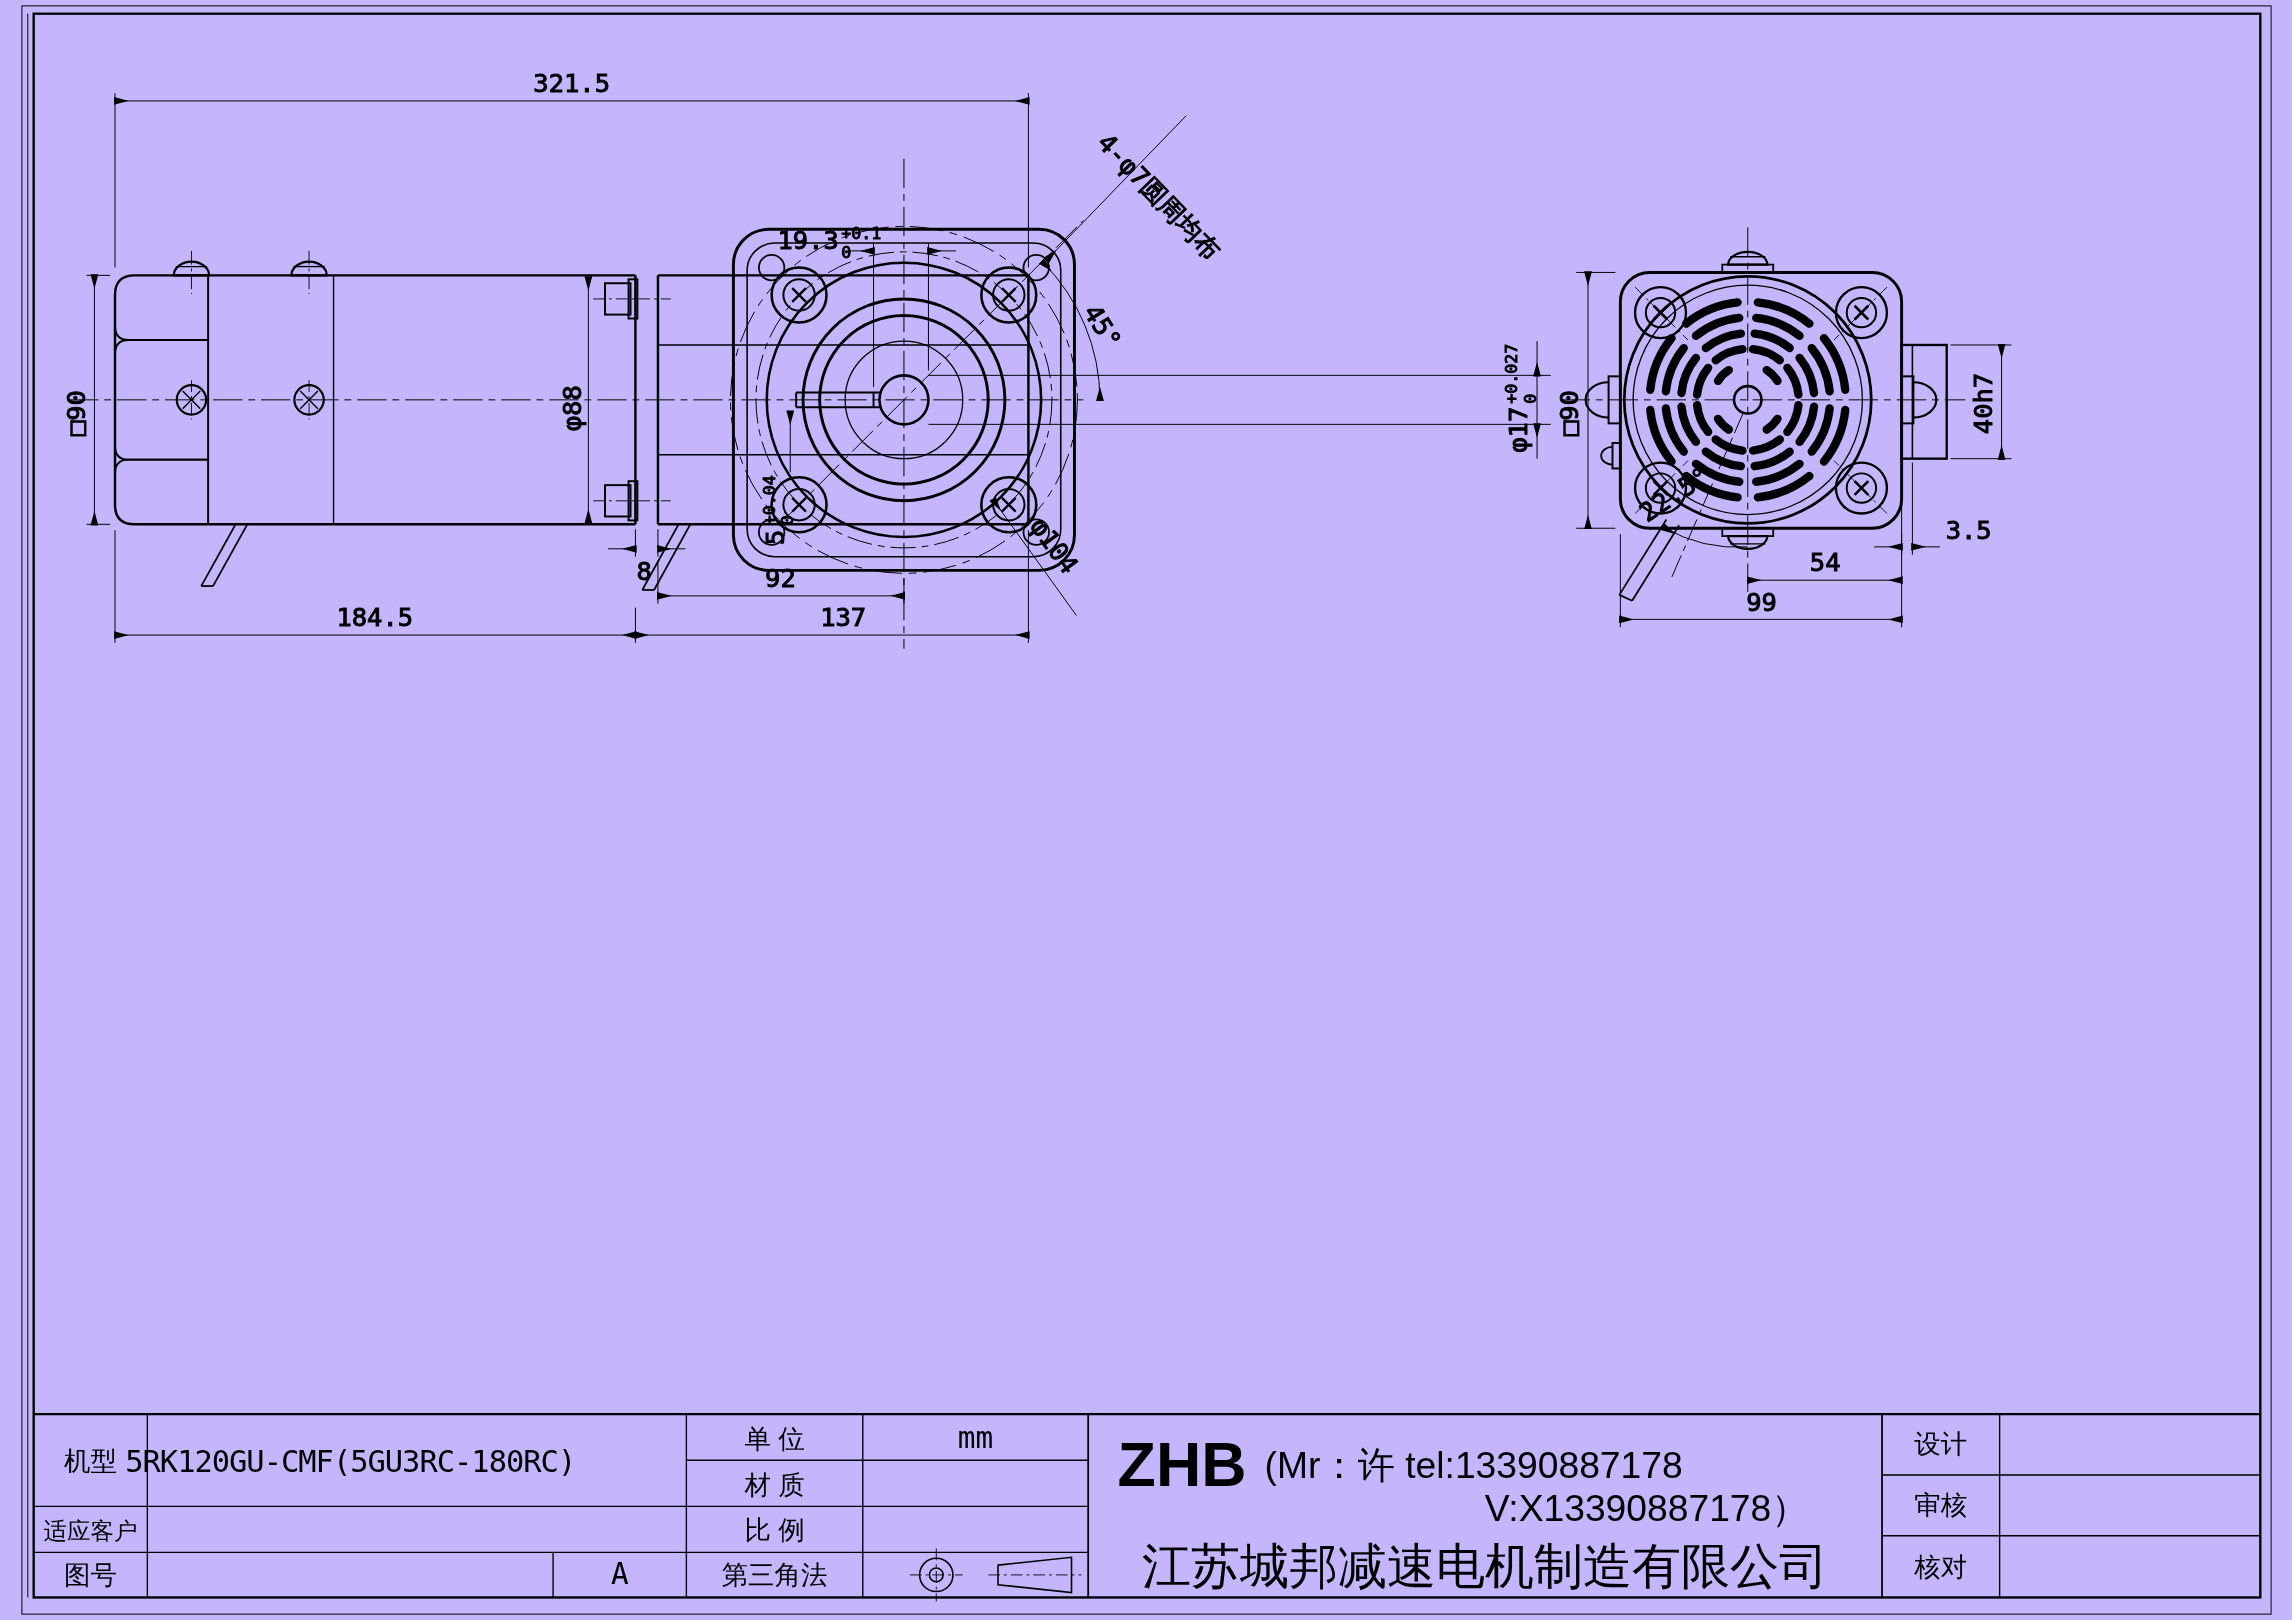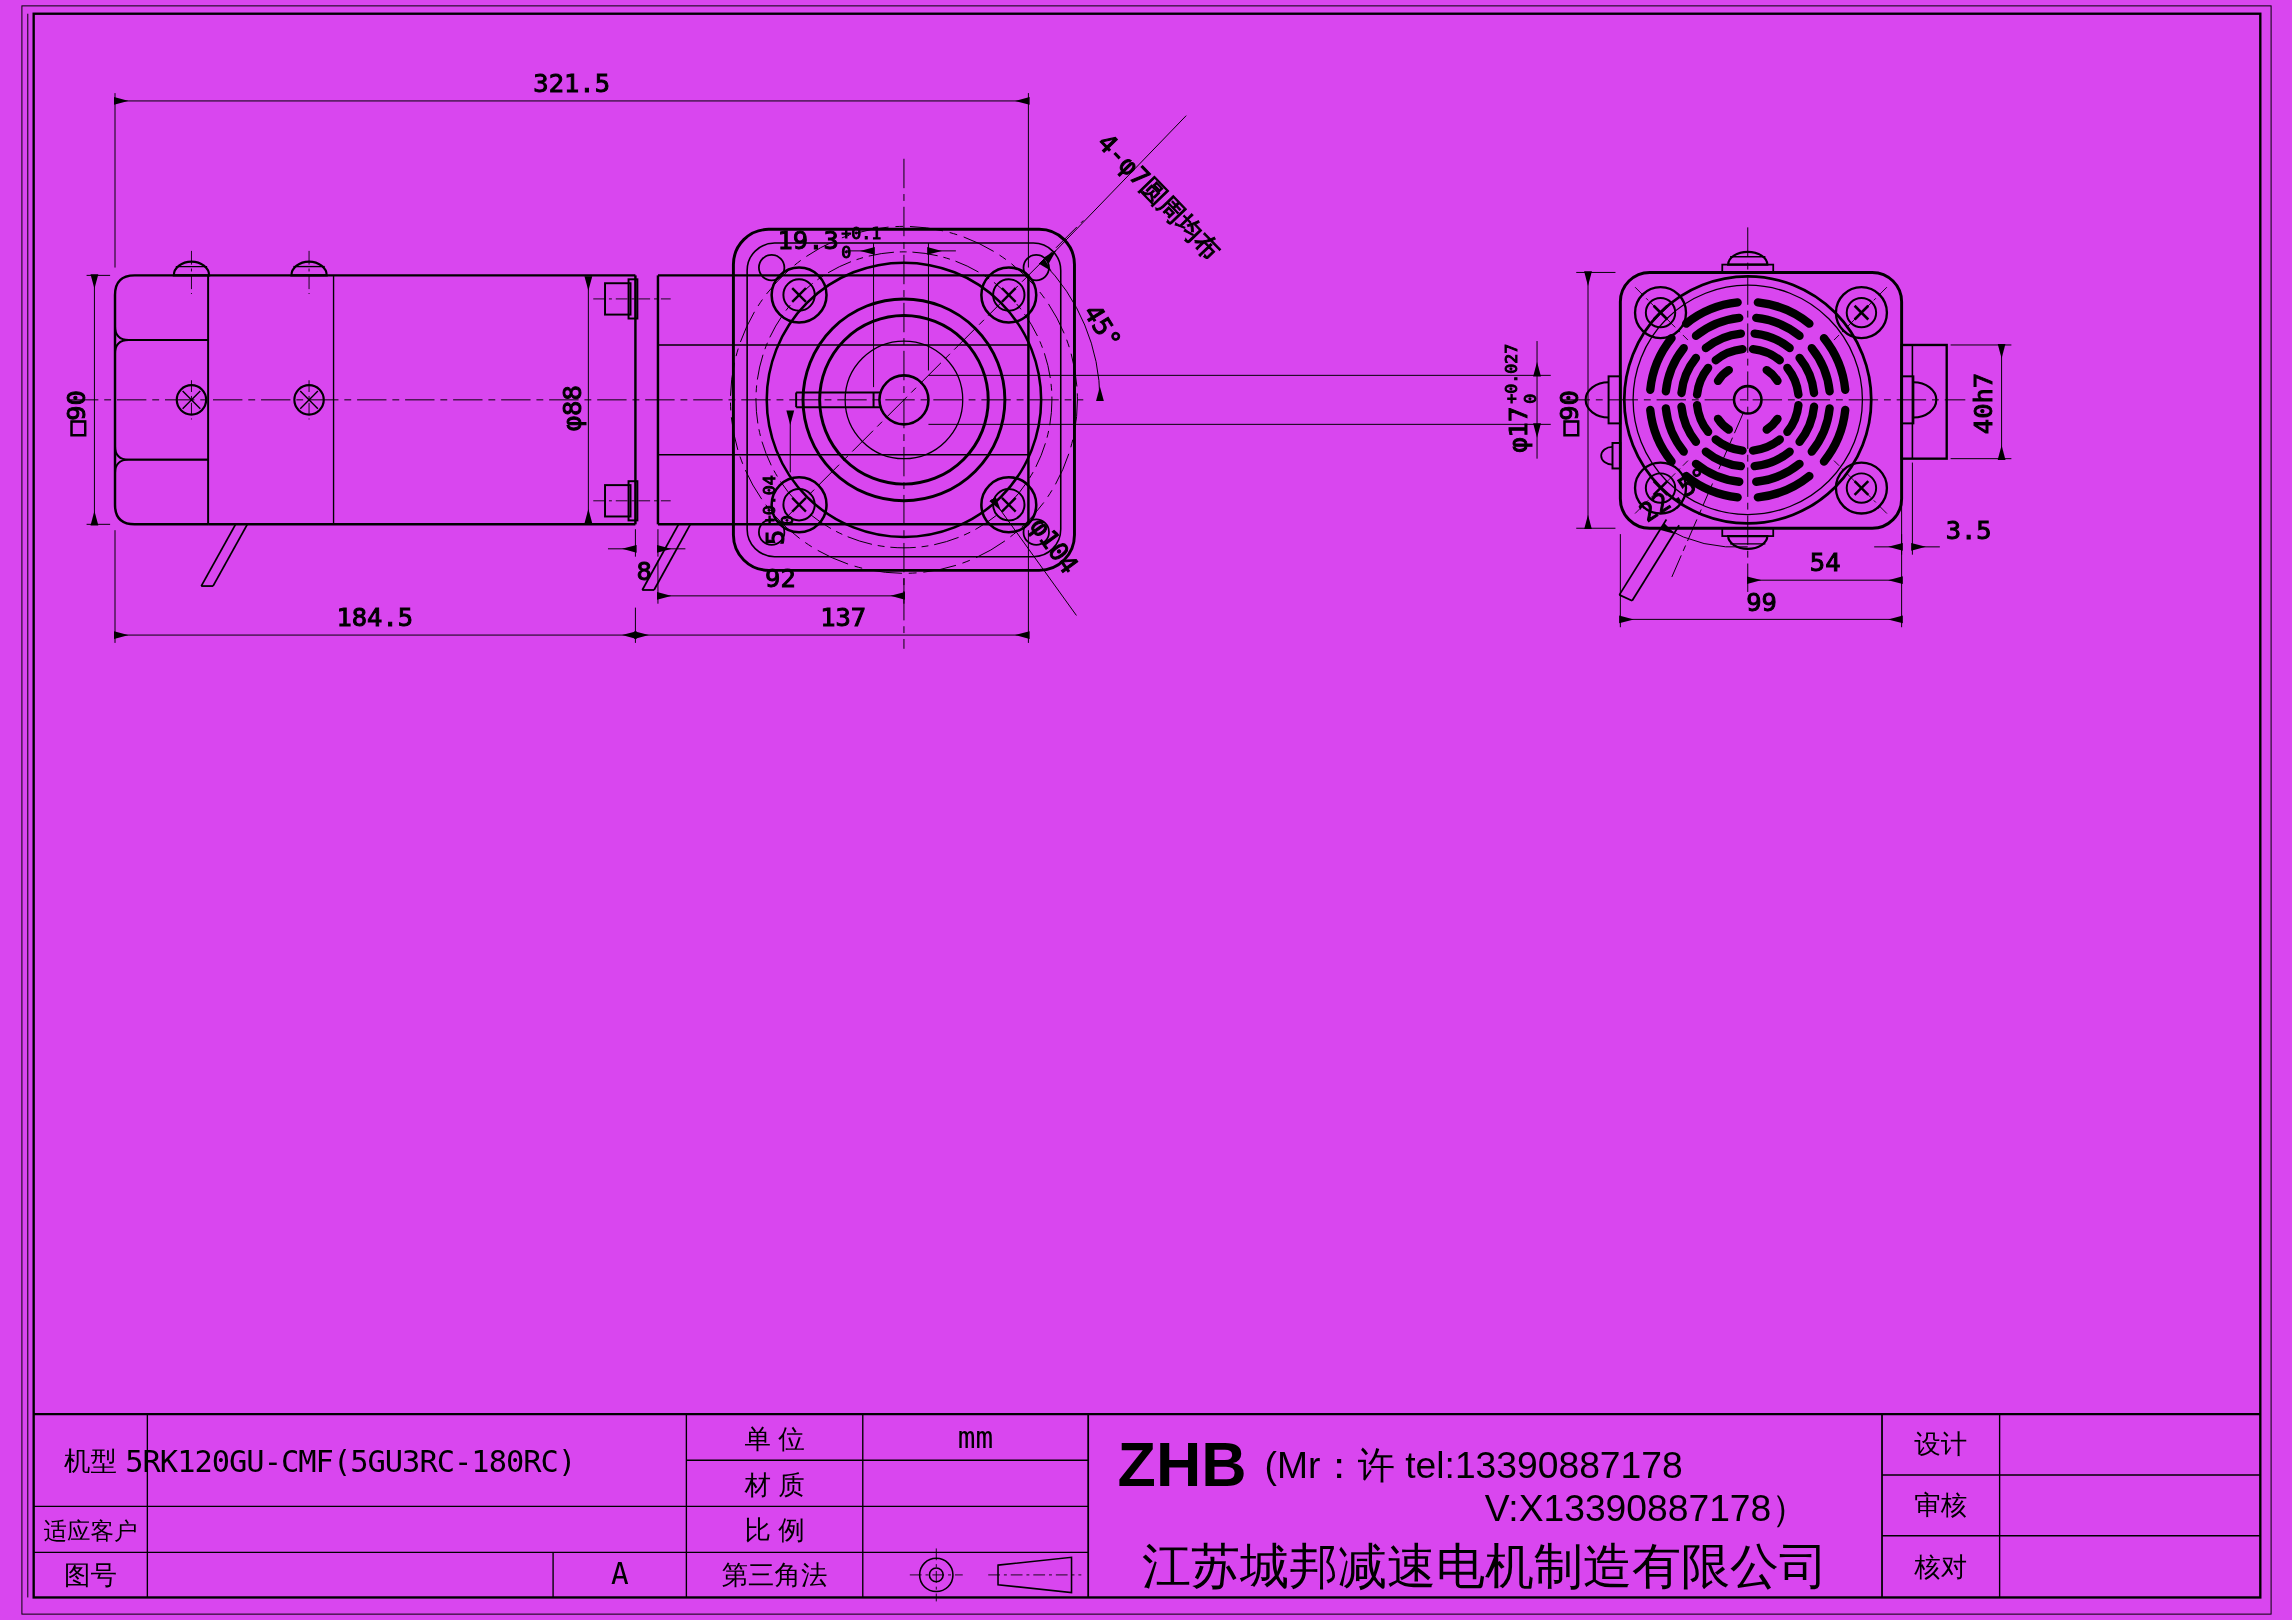--- a/index.html
+++ b/index.html
@@ -1,16 +1,16 @@
 <!DOCTYPE html>
 <html><head>
 <meta charset="utf-8">
 <style>
   html,body{margin:0;padding:0;background:#e8e8e8;}
-  .sheet{position:relative;width:2293px;height:1620px;background:#d946ef;margin:0 auto;
+  .sheet{position:relative;width:2293px;height:1620px;background:#c4b5fd;margin:0 auto;
          font-family:"Liberation Sans",sans-serif;}
   svg{position:absolute;left:0;top:0;}
   svg text{fill:#000;}
   .dim{font-family:"DejaVu Sans Mono",monospace;font-size:26px;}
   .dimsmall{font-family:"DejaVu Sans Mono",monospace;font-size:17px;}
   .tb-label{font-family:"Liberation Sans",sans-serif;font-size:27px;}
   .tb-big{font-family:"Liberation Sans",sans-serif;}
 </style>
 </head>
 <body>

